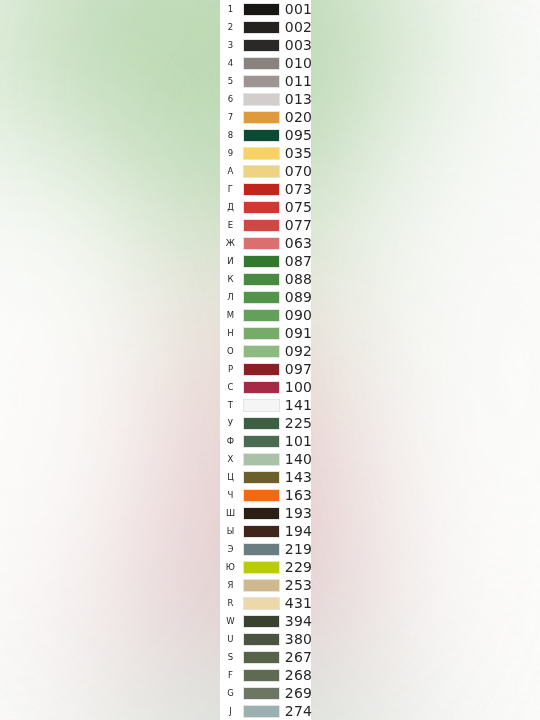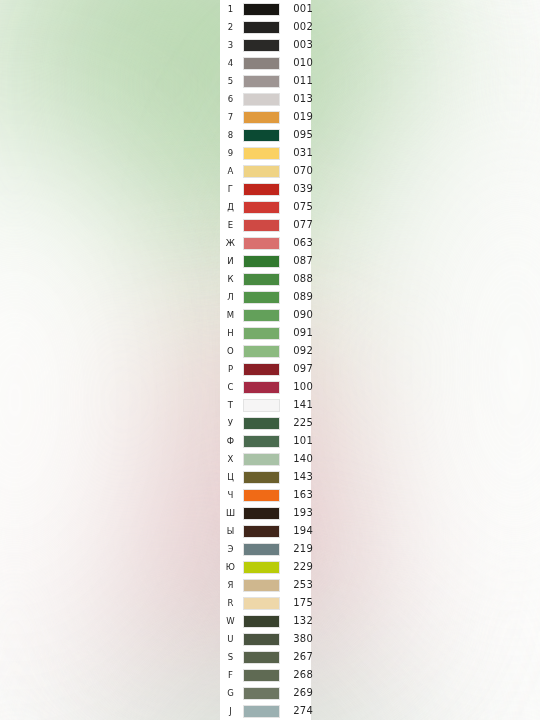--- a/index.html
+++ b/index.html
@@ -144,24 +144,24 @@
   }
   .row-swatch {
     width: 37px;
     height: 13px;
     border: 1px solid #e3e3e3;
     box-sizing: border-box;
   }
   .row-code {
     flex: 0 0 29px;
     width: 29px;
-    font-size: 10px;
+    font-size: 14px;
     color: #262626;
     line-height: 18px;
-    text-align: right;
+    text-align: center;
     padding-left: 2px;
     letter-spacing: 0.2px;
   }
 </style>
 </head>
 <body>
 
 <div id="stage">
 
   <div class="bg-base"></div>
@@ -217,49 +217,49 @@
           <div class="row-swatch-wrap">
             <div class="row-swatch" style="background: rgb(211, 206, 204);"></div>
           </div>
           <div class="row-code">013</div>
         </div>
         <div class="legend-row">
           <div class="row-key">7</div>
           <div class="row-swatch-wrap">
             <div class="row-swatch" style="background: rgb(224, 154, 62);"></div>
           </div>
-          <div class="row-code">019</div>
+          <div class="row-code">020</div>
         </div>
         <div class="legend-row">
           <div class="row-key">8</div>
           <div class="row-swatch-wrap">
             <div class="row-swatch" style="background: rgb(11, 74, 51);"></div>
           </div>
           <div class="row-code">095</div>
         </div>
         <div class="legend-row">
           <div class="row-key">9</div>
           <div class="row-swatch-wrap">
             <div class="row-swatch" style="background: rgb(250, 209, 99);"></div>
           </div>
-          <div class="row-code">031</div>
+          <div class="row-code">035</div>
         </div>
         <div class="legend-row">
           <div class="row-key">A</div>
           <div class="row-swatch-wrap">
             <div class="row-swatch" style="background: rgb(239, 211, 133);"></div>
           </div>
           <div class="row-code">070</div>
         </div>
         <div class="legend-row">
           <div class="row-key">Г</div>
           <div class="row-swatch-wrap">
             <div class="row-swatch" style="background: rgb(192, 38, 28);"></div>
           </div>
-          <div class="row-code">039</div>
+          <div class="row-code">073</div>
         </div>
         <div class="legend-row">
           <div class="row-key">Д</div>
           <div class="row-swatch-wrap">
             <div class="row-swatch" style="background: rgb(207, 57, 50);"></div>
           </div>
           <div class="row-code">075</div>
         </div>
         <div class="legend-row">
           <div class="row-key">Е</div>
@@ -406,28 +406,28 @@
           <div class="row-swatch-wrap">
             <div class="row-swatch" style="background: rgb(207, 183, 142);"></div>
           </div>
           <div class="row-code">253</div>
         </div>
         <div class="legend-row">
           <div class="row-key">R</div>
           <div class="row-swatch-wrap">
             <div class="row-swatch" style="background: rgb(238, 215, 169);"></div>
           </div>
-          <div class="row-code">175</div>
+          <div class="row-code">431</div>
         </div>
         <div class="legend-row">
           <div class="row-key">W</div>
           <div class="row-swatch-wrap">
             <div class="row-swatch" style="background: rgb(57, 66, 46);"></div>
           </div>
-          <div class="row-code">132</div>
+          <div class="row-code">394</div>
         </div>
         <div class="legend-row">
           <div class="row-key">U</div>
           <div class="row-swatch-wrap">
             <div class="row-swatch" style="background: rgb(74, 84, 64);"></div>
           </div>
           <div class="row-code">380</div>
         </div>
         <div class="legend-row">
           <div class="row-key">S</div>

